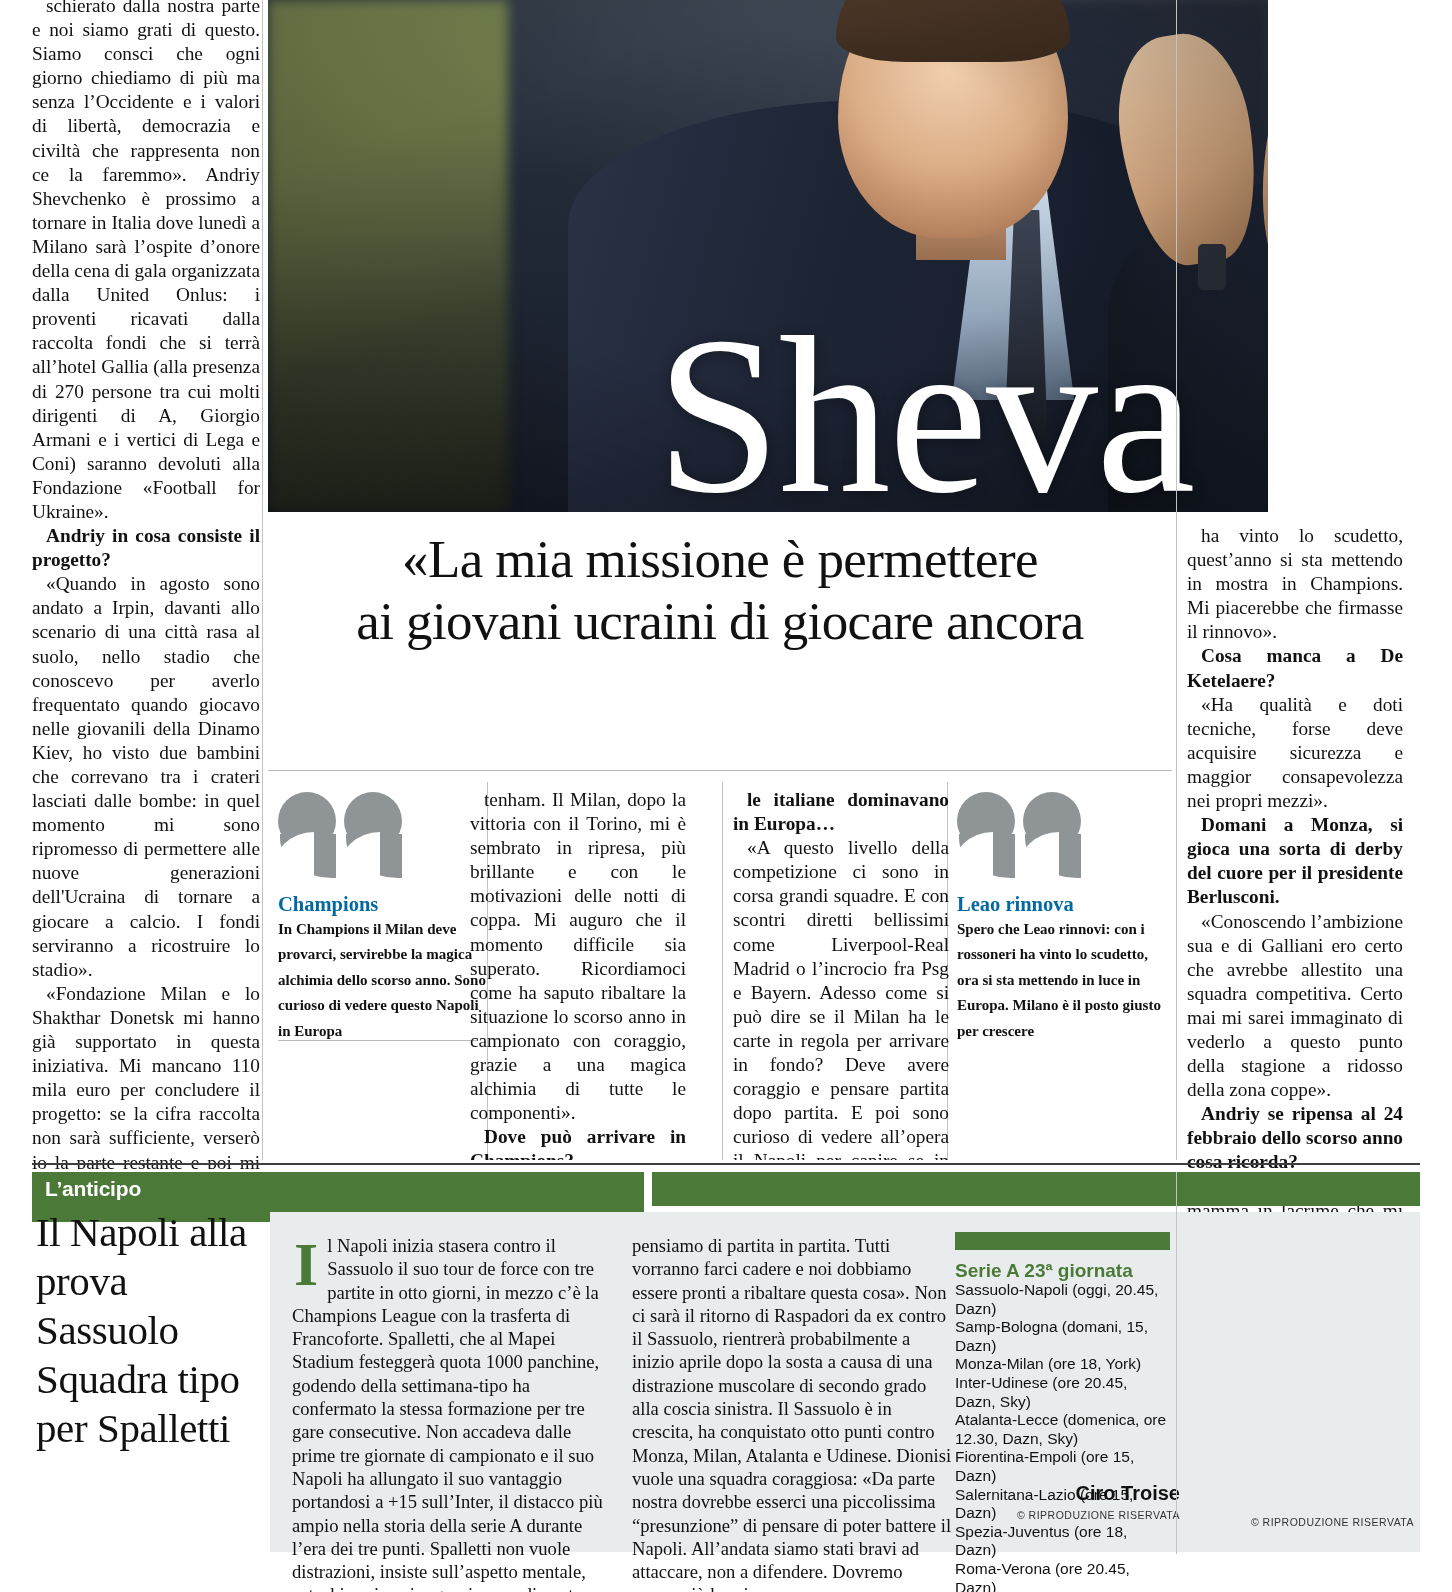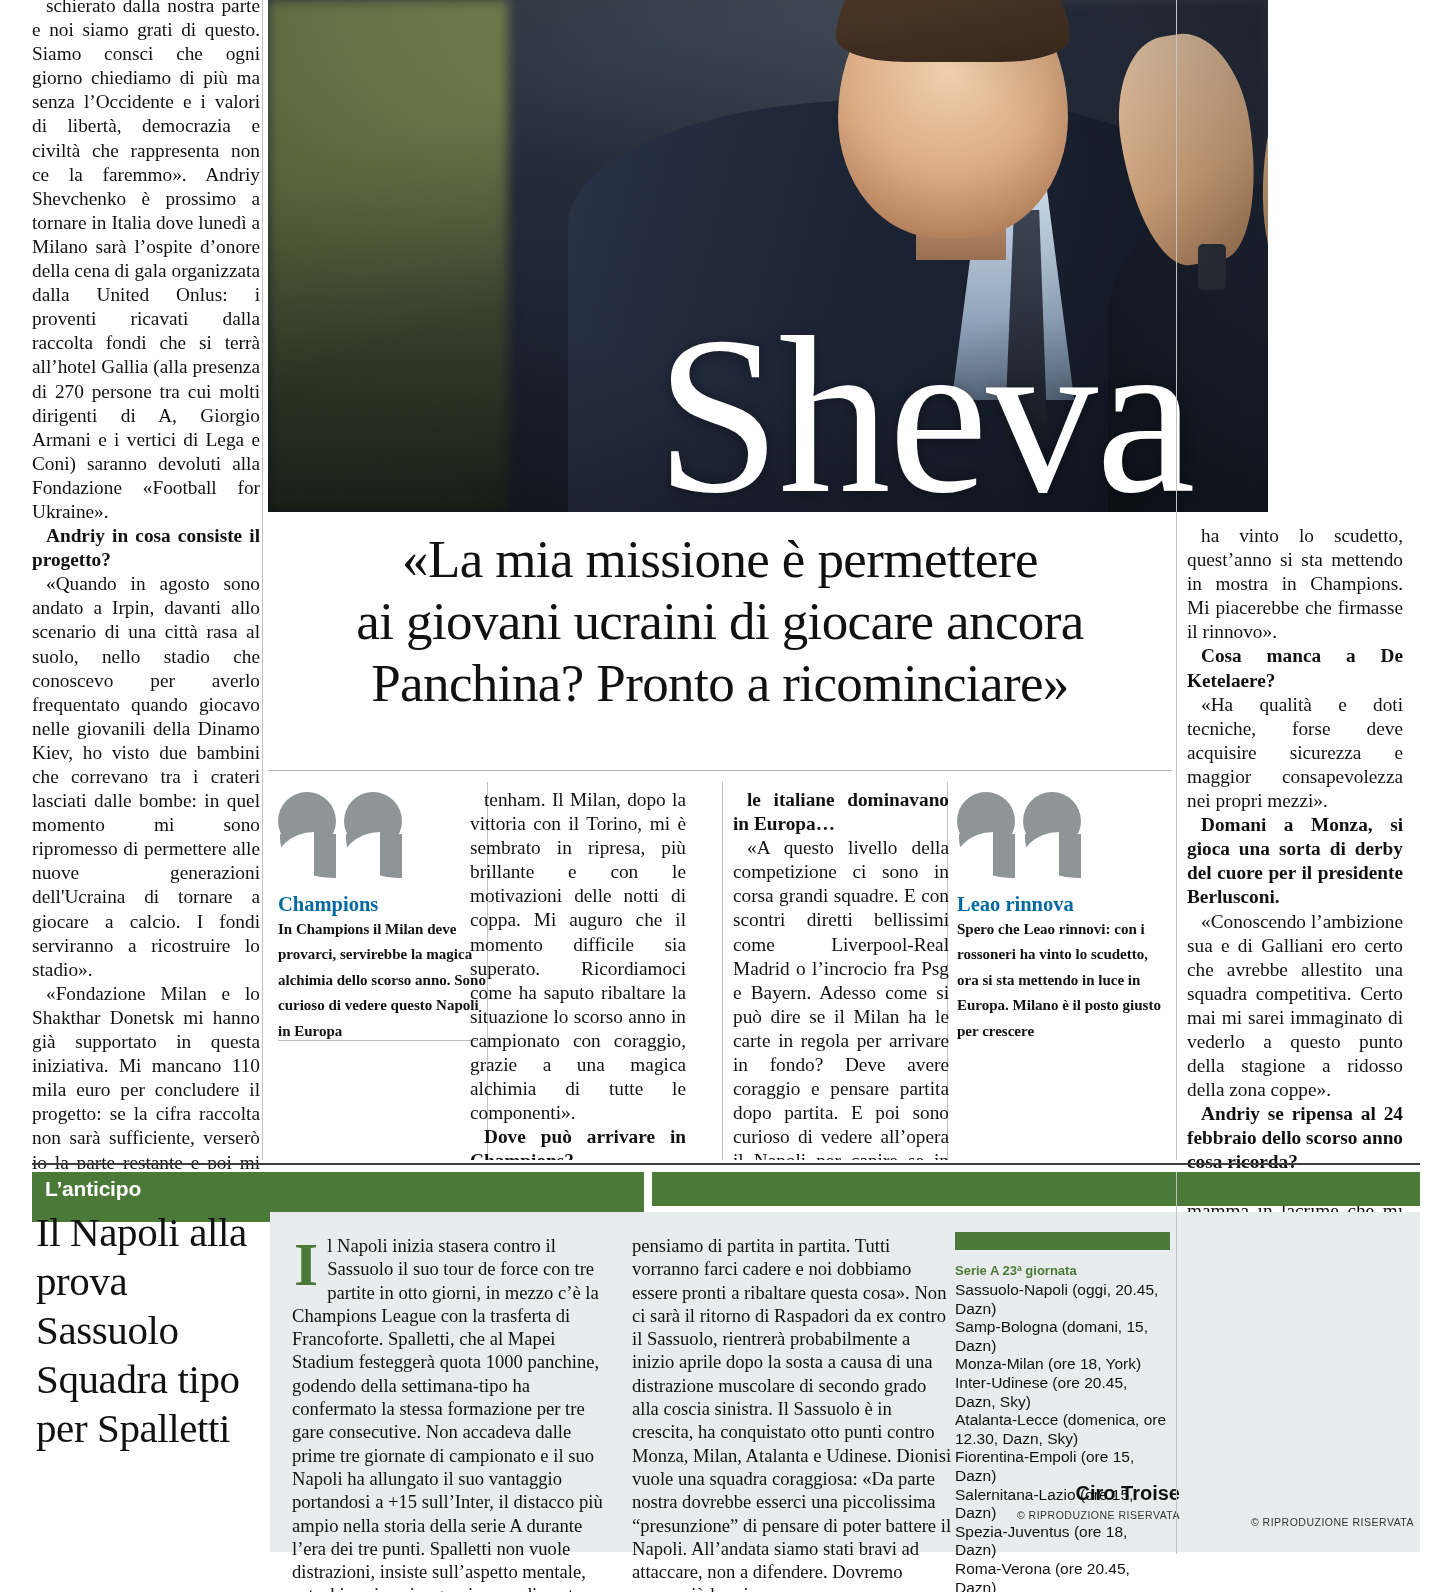--- a/index.html
+++ b/index.html
@@ -253,21 +253,21 @@
     font-size:10.5px; letter-spacing:0.5px; color:#333;
   }
   #serie-box{
     position:absolute; left:955px; top:1232px; width:215px;
     font-family:"Liberation Sans", sans-serif;
   }
   #serie-green{
     width:215px; height:18px; background:#4b7a38; margin-bottom:11px;
   }
   #serie-title{
-    color:#4b7a38; font-weight:bold; font-size:13px; line-height:19px;
+    color:#4b7a38; font-weight:bold; font-size:19px; line-height:19px;
     margin-bottom:1px;
   }
   #serie-box .fixture{
     font-size:15.5px; line-height:18.6px; color:#111;
   }
 
   
   #bot-vrule{ position:absolute; left:1176px; top:1172px; width:1px; height:382px; background:#c2c2c2; }
 </style>
 </head>
@@ -297,21 +297,20 @@
   <div id="left-col">
       <p class="a">schierato dalla nostra parte e noi siamo grati di questo. Siamo consci che ogni giorno chiediamo di più ma senza l’Occidente e i valori di libertà, democrazia e civiltà che rappresenta non ce la faremmo». Andriy Shevchenko è prossimo a tornare in Italia dove lunedì a Milano sarà l’ospite d’onore della cena di gala organizzata dalla United Onlus: i proventi ricavati dalla raccolta fondi che si terrà all’hotel Gallia (alla presenza di 270 persone tra cui molti dirigenti di A, Giorgio Armani e i vertici di Lega e Coni) saranno devoluti alla Fondazione «Football for Ukraine».</p>
       <p class="q">Andriy in cosa consiste il progetto?</p>
       <p class="a">«Quando in agosto sono andato a Irpin, davanti allo scenario di una città rasa al suolo, nello stadio che conoscevo per averlo frequentato quando giocavo nelle giovanili della Dinamo Kiev, ho visto due bambini che correvano tra i crateri lasciati dalle bombe: in quel momento mi sono ripromesso di permettere alle nuove generazioni dell'Ucraina di tornare a giocare a calcio. I fondi serviranno a ricostruire lo stadio».</p>
       <p class="a">«Fondazione Milan e lo Shakthar Donetsk mi hanno già supportato in questa iniziativa. Mi mancano 110 mila euro per concludere il progetto: se la cifra raccolta non sarà sufficiente, verserò io la parte restante e poi mi dedicherò a un altro piano».</p>
     </div>
 
   <div id="headline">
     <div class="hl-line">«La mia missione è permettere</div>
     <div class="hl-line">ai giovani ucraini di giocare ancora</div>
-    <div class="hl-line">Panchina? Pronto a ricominciare»</div>
   </div>
 
   <div class="thin-rule" style="left:268px; top:770px; width:904px;"></div>
   <div class="vrule" style="left:262px; top:0px;   height:1160px;"></div>
   <div class="vrule" style="left:487px; top:782px; height:378px;"></div>
   <div class="vrule" style="left:722px; top:782px; height:378px;"></div>
   <div class="vrule" style="left:947px; top:782px; height:378px;"></div>
   <div class="vrule" style="left:1176px; top:0px;  height:1160px;"></div>
 
   <div class="quote-block" style="left:278px; top:792px;">

